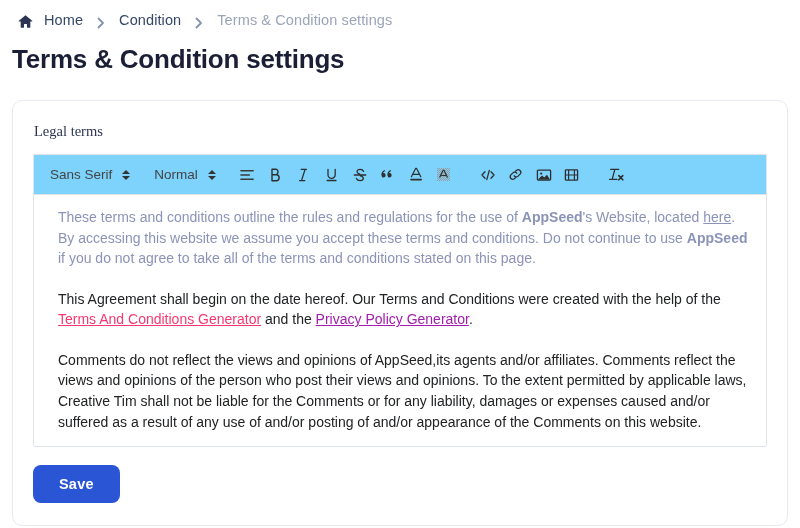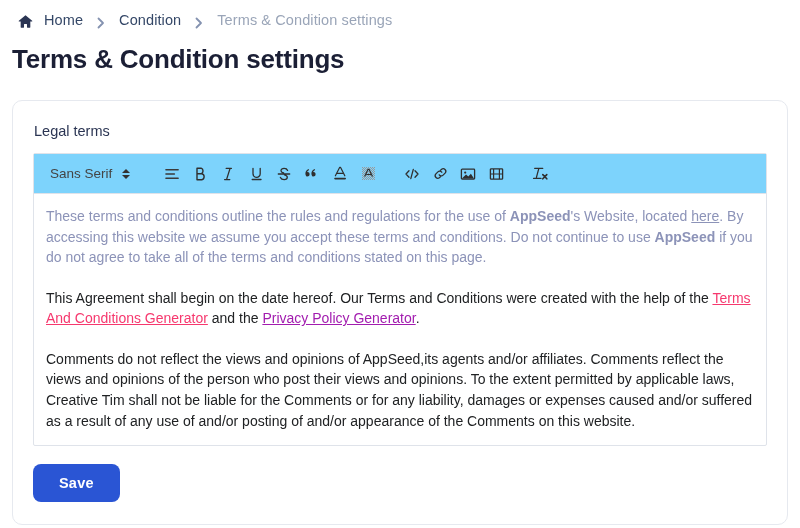--- a/index.html
+++ b/index.html
@@ -41,20 +41,21 @@
     width: 776px;
     background: #ffffff;
     border: 1px solid #e6e9ef;
     border-radius: 10px;
     padding: 22px 20px 22px 20px;
   }
   .card-label {
     font-size: 14.5px;
     color: #2b3553;
     margin: 0 0 14px 1px;
+    font-family: Liberation Serif, serif;
   }
 
   
   .editor { border: 1px solid #dfe3ea; border-radius: 2px; }
   .editor-toolbar {
     border-bottom: 1px solid #dfe3ea;
     height: 40px;
     display: flex; align-items: center;
     padding: 0 10px;
     gap: 0px;
@@ -81,21 +82,21 @@
   .tb-gap { width: 10px; }
   .tb-gap-l { width: 16px; }
 
   .editor-body {
     padding: 12px 12px 14px 12px;
     min-height: 235px;
     font-size: 14px;
     line-height: 1.47;
     color: #202224;
   }
-  .editor-body p { margin: 0 0 0 0; }
+  .editor-body p { margin: 0 0 0 12px; }
   .p-muted { color: #8c93b8; margin-bottom: 20px !important; }
   .p-block { margin-bottom: 20px !important; }
   .b { font-weight: 700; }
   .lnk-plain { color: inherit; text-decoration: underline; }
   .lnk-pink { color: #f6386e; text-decoration: underline; }
   .lnk-dark { color: #a21caf; text-decoration: underline; }
 
   
   .save-btn {
     margin-top: 18px;
@@ -148,20 +149,27 @@
         <div class="tb-select">
           <span>Sans Serif</span>
           <span class="tb-caret">
               <i class="up"></i>
               <i class="dn"></i>
             </span>
         </div>
 
         <div class="tb-gap"></div>
 
+        <div class="tb-select">
+          <span>Normal</span>
+          <span class="tb-caret">
+              <i class="up"></i>
+              <i class="dn"></i>
+            </span>
+        </div>
 
         <div class="tb-gap"></div>
 
         <div class="tb-btn">
           <svg width="15" height="14" viewBox="0 0 16 14" fill="none" stroke="#3a3a3a" stroke-width="1.6" stroke-linecap="round">
             <path d="M1 2.5h13M1 7h9M1 11.5h13"></path>
           </svg>
         </div>
 
         <div class="tb-btn">

